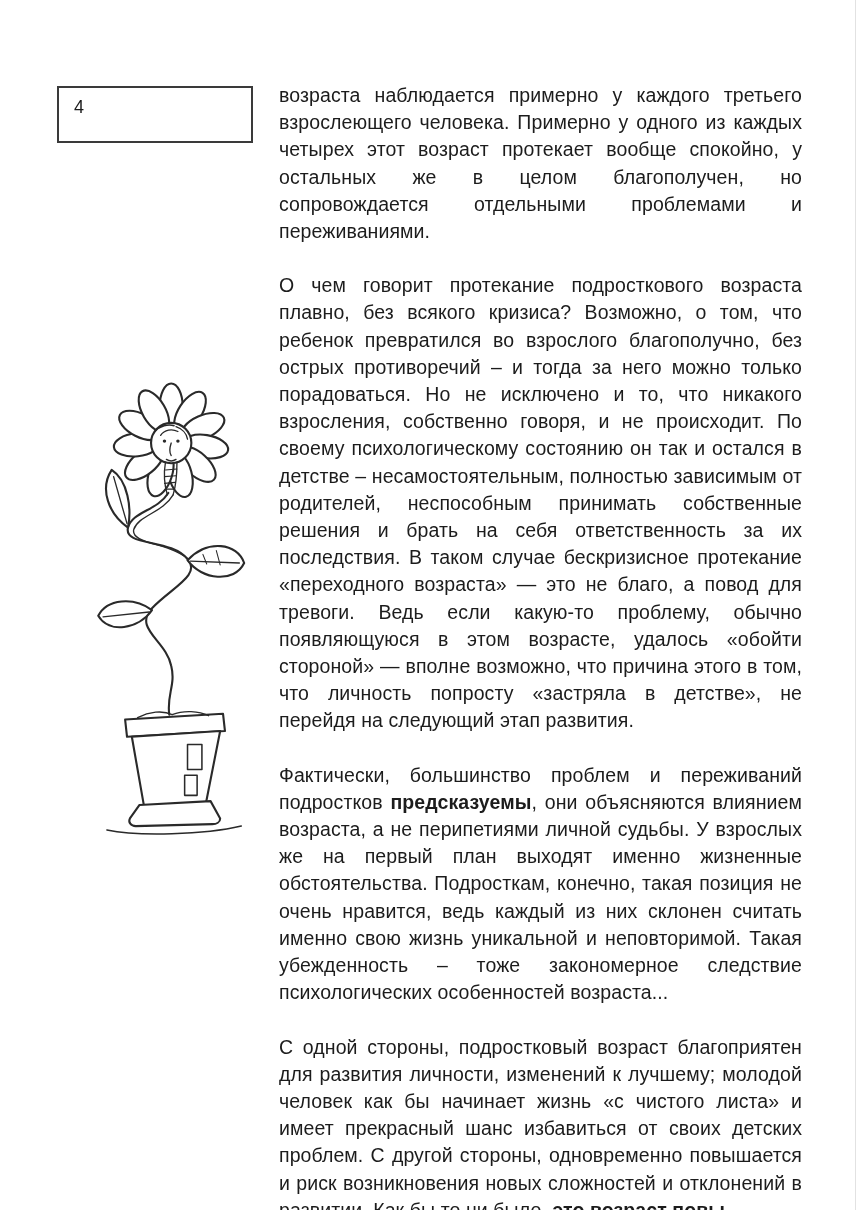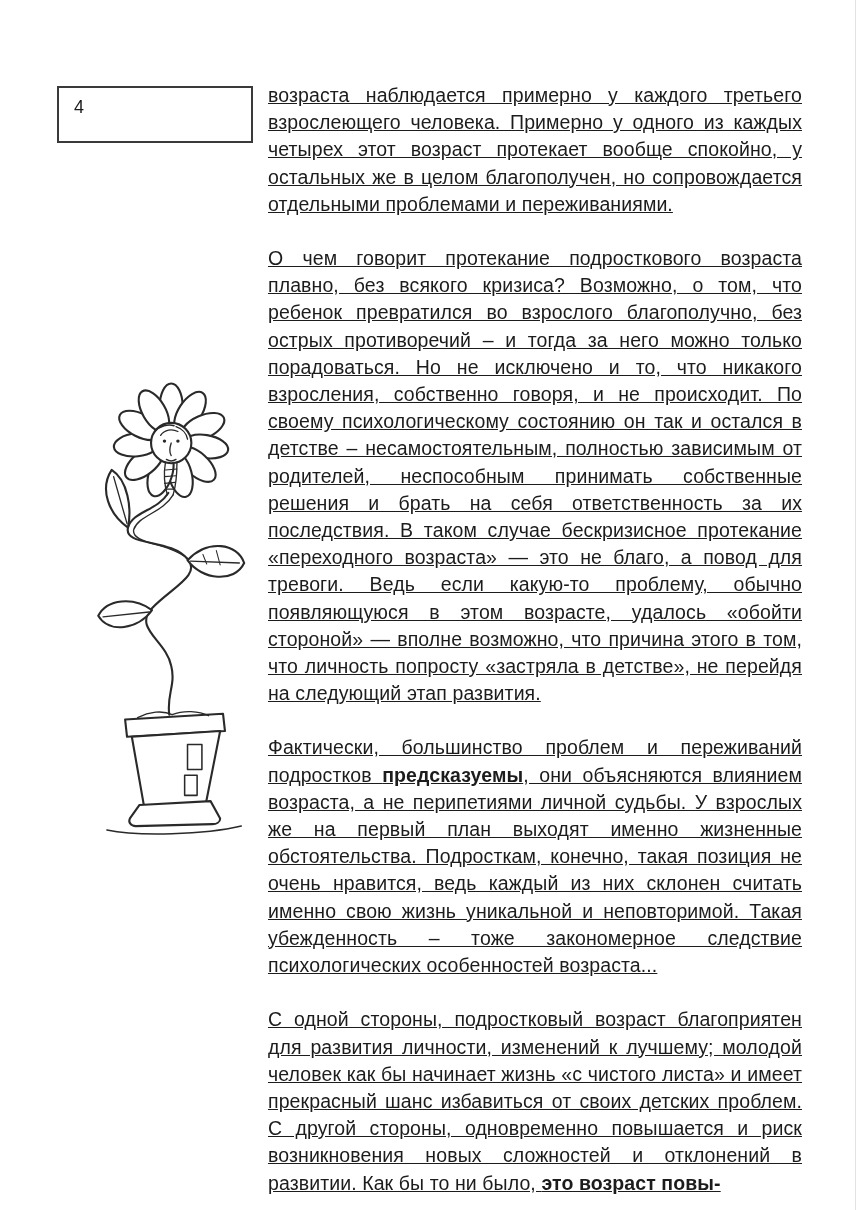--- a/index.html
+++ b/index.html
@@ -47,22 +47,21 @@
     position: absolute;
     left: 264px;
     top: 82px;
     width: 538px;
     font-size: 19.5px;
     line-height: 27.2px;
     text-align: justify;
     letter-spacing: 0.1px;
   }
   .text-column p {
-    margin: 0 0 27px 4px;
-    text-decoration: underline;
+    margin: 0 0 27px 15px;
   }
   .text-column .bold { font-weight: 700; }
 </style>
 </head>
 <body>
 
 <div class="page">
 
   <div class="page-number-box">
     <span class="page-number">4</span>

